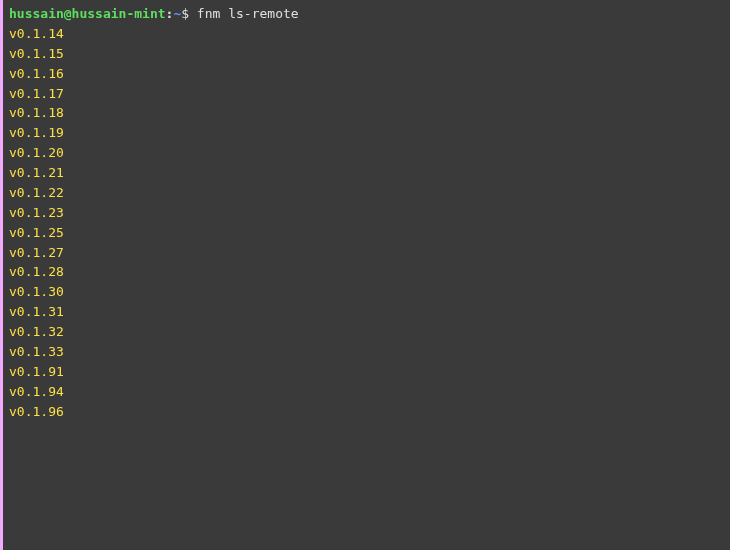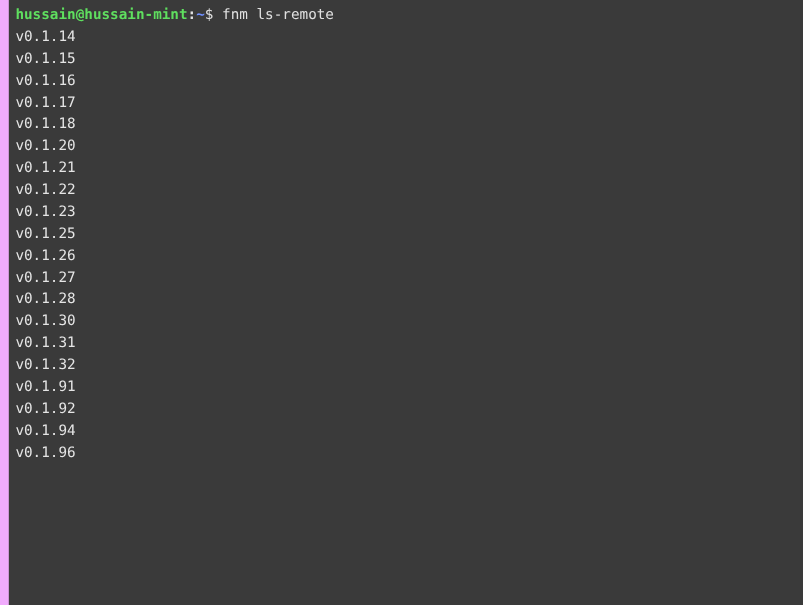--- a/index.html
+++ b/index.html
@@ -16,21 +16,21 @@
       line-height: 1.53;
       color: #e0e0e0;
       overflow: hidden;
       padding: 0;
     }
     .terminal {
       width: 100%;
       height: 100%;
       padding: 4px 0 0 6px;
       background: #3a3a3a;
-      border-left: 8px solid #f0abfc;
+      border-left: 3px solid #f0abfc;
     }
     .prompt-line {
       white-space: pre;
     }
     .user-host {
       color: #5fdf5f;
       font-weight: bold;
     }
     .colon {
       color: #e0e0e0;
@@ -40,42 +40,42 @@
       color: #6f8fff;
       font-weight: bold;
     }
     .dollar {
       color: #e0e0e0;
     }
     .command {
       color: #e0e0e0;
     }
     .output-line {
-      color: #e5e5e5;
+      color: #fde047;
       white-space: pre;
     }
   </style>
 </head>
 <body>
 
 <div class="terminal">
   <div class="prompt-line"><span class="user-host">hussain@hussain-mint</span><span class="colon">:</span><span class="path">~</span><span class="dollar">$ </span><span class="command">fnm ls-remote</span></div>
   <div class="output-line">v0.1.14</div>
   <div class="output-line">v0.1.15</div>
   <div class="output-line">v0.1.16</div>
   <div class="output-line">v0.1.17</div>
   <div class="output-line">v0.1.18</div>
+  <div class="output-line">v0.1.19</div>
   <div class="output-line">v0.1.20</div>
   <div class="output-line">v0.1.21</div>
   <div class="output-line">v0.1.22</div>
   <div class="output-line">v0.1.23</div>
   <div class="output-line">v0.1.25</div>
-  <div class="output-line">v0.1.26</div>
   <div class="output-line">v0.1.27</div>
   <div class="output-line">v0.1.28</div>
   <div class="output-line">v0.1.30</div>
   <div class="output-line">v0.1.31</div>
   <div class="output-line">v0.1.32</div>
+  <div class="output-line">v0.1.33</div>
   <div class="output-line">v0.1.91</div>
-  <div class="output-line">v0.1.92</div>
   <div class="output-line">v0.1.94</div>
   <div class="output-line">v0.1.96</div>
 </div>
 
 </body></html>

